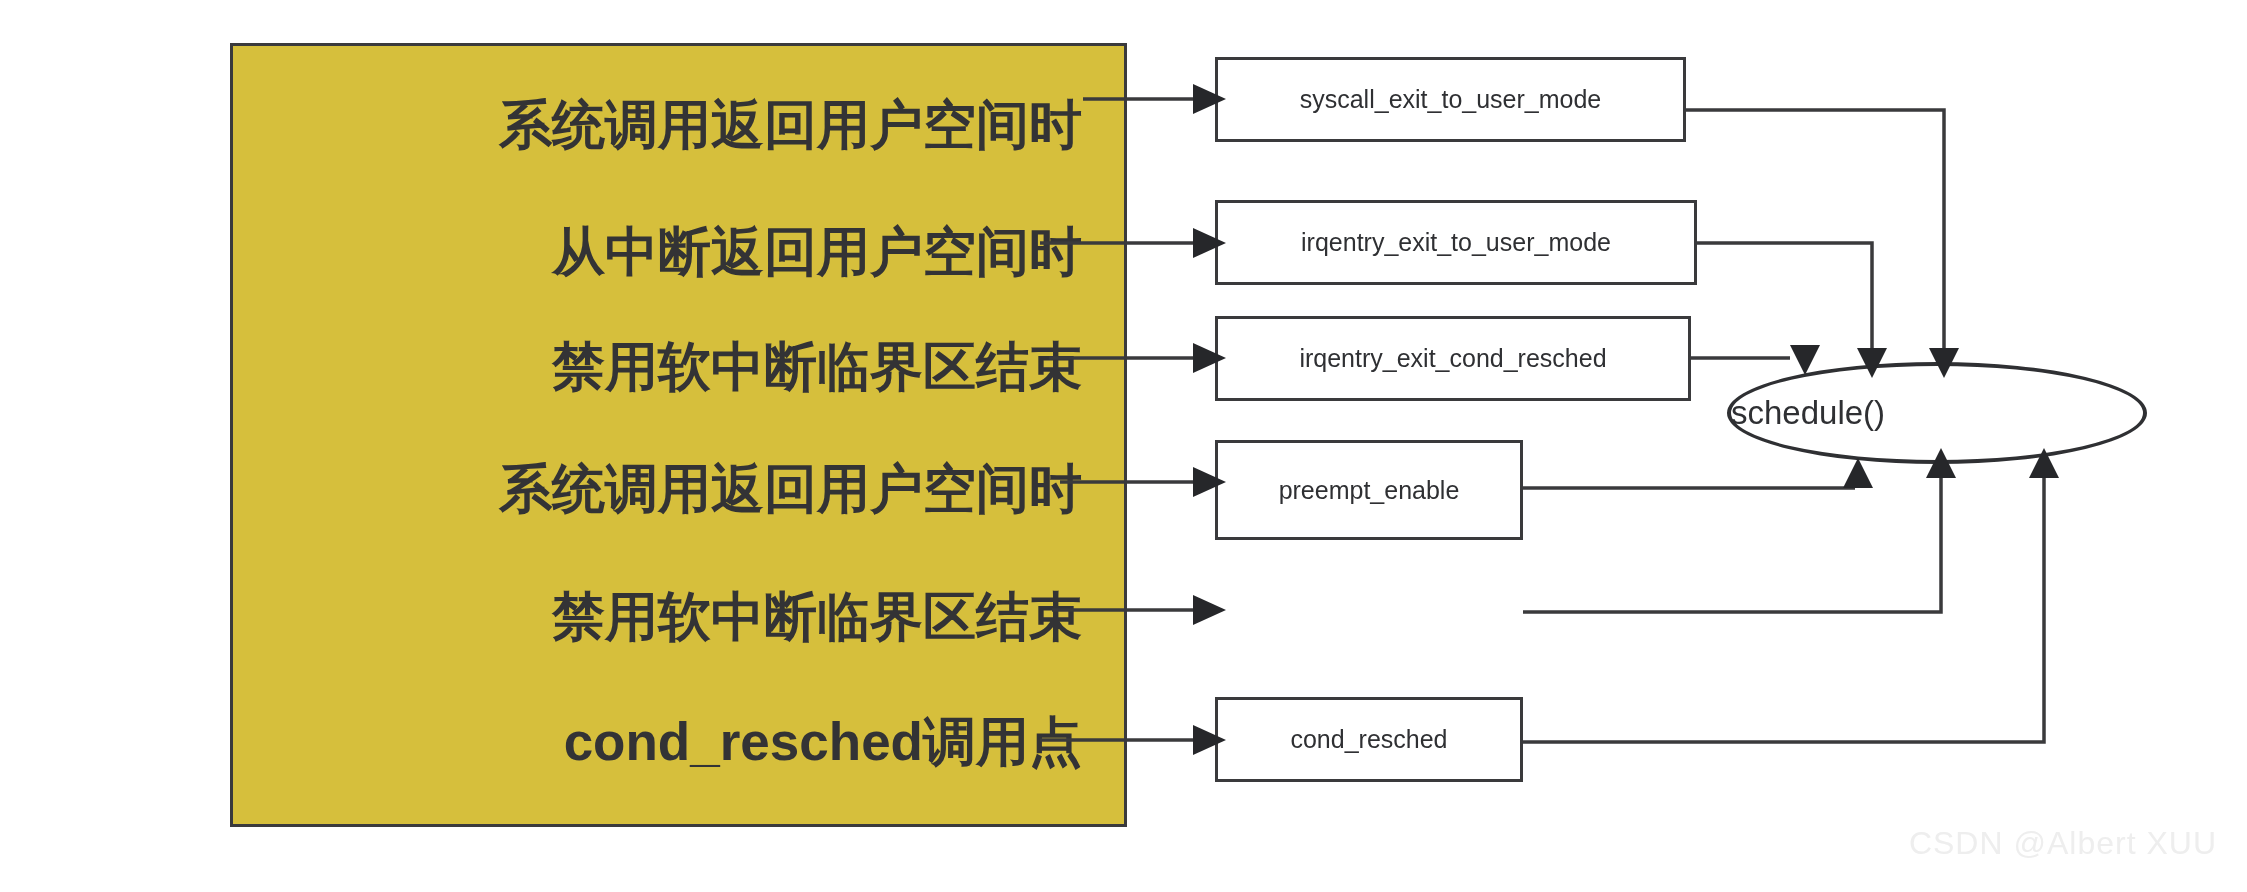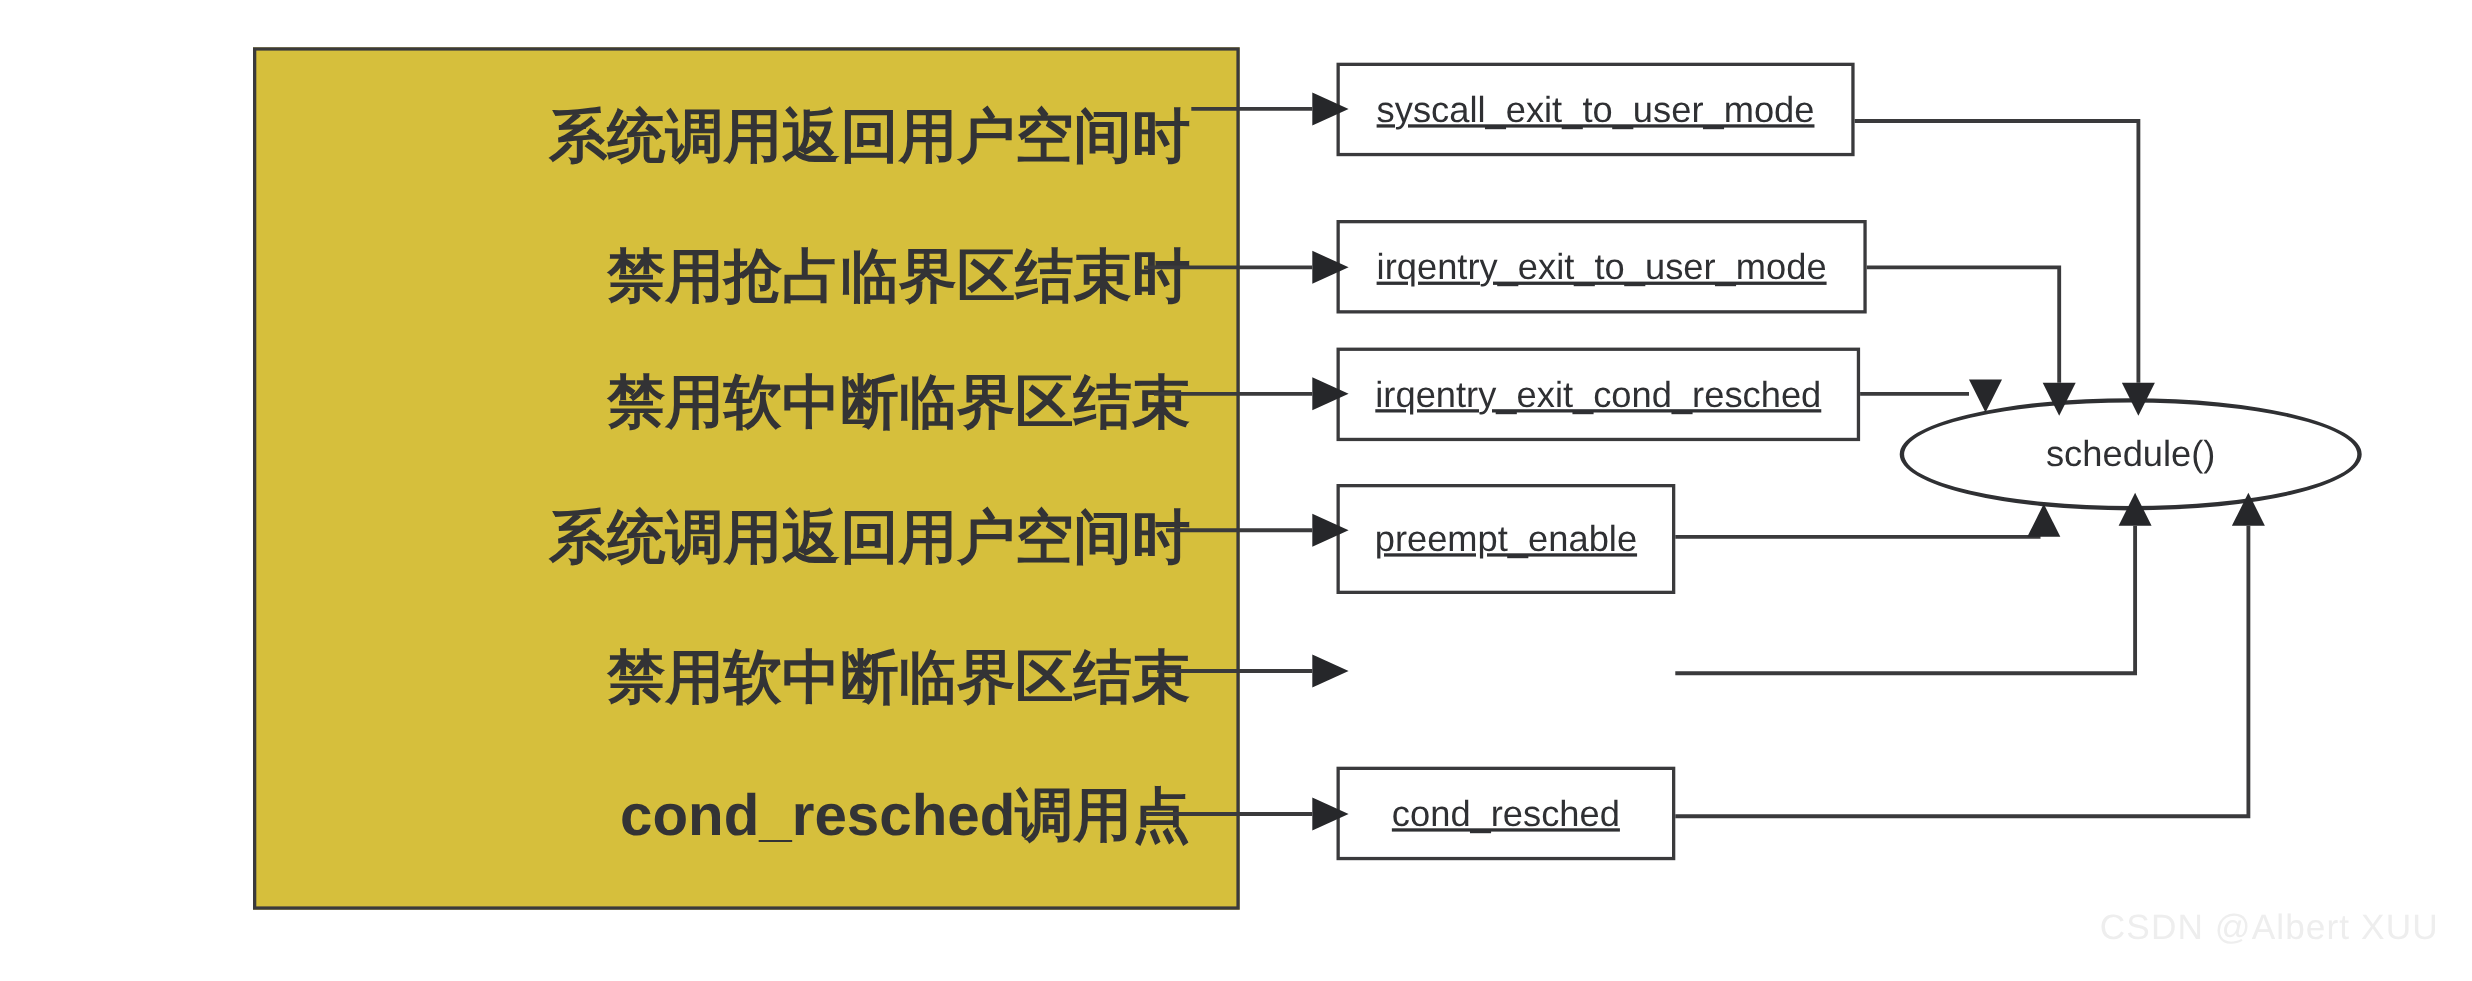--- a/index.html
+++ b/index.html
@@ -49,39 +49,38 @@
   
   .fn-box {
     position: absolute;
     background: #ffffff;
     border: 3px solid #3a3a3c;
     box-sizing: border-box;
     display: flex;
     align-items: center;
     justify-content: center;
     color: #2f3033;
-    font-size: 33px;
-    white-space: nowrap;
-    text-decoration: underline;
+    font-size: 25px;
+    white-space: nowrap;
   }
 
   
   #schedule-node {
     position: absolute;
     left: 1727px;
     top: 362px;
     width: 420px;
     height: 102px;
     border: 4px solid #2f3033;
     border-radius: 50%;
     box-sizing: border-box;
     background: #ffffff;
     display: flex;
     align-items: center;
-    justify-content: center;
+    justify-content: flex-start;
     color: #2f3033;
     font-size: 33px;
     white-space: nowrap;
   }
 
   
   #wires {
     position: absolute;
     left: 0;
     top: 0;
@@ -113,21 +112,21 @@
 </head>
 <body>
 
 <div id="stage">
 
   <div id="trigger-panel">
     <div class="trigger-row" style="top:78px;">
       <span class="trigger-label">系统调用返回用户空间时</span>
     </div>
     <div class="trigger-row" style="top:205px;">
-      <span class="trigger-label">禁用抢占临界区结束时</span>
+      <span class="trigger-label">从中断返回用户空间时</span>
     </div>
     <div class="trigger-row" style="top:320px;">
       <span class="trigger-label">禁用软中断临界区结束</span>
     </div>
     <div class="trigger-row" style="top:442px;">
       <span class="trigger-label">系统调用返回用户空间时</span>
     </div>
     <div class="trigger-row" style="top:570px;">
       <span class="trigger-label">禁用软中断临界区结束</span>
     </div>

